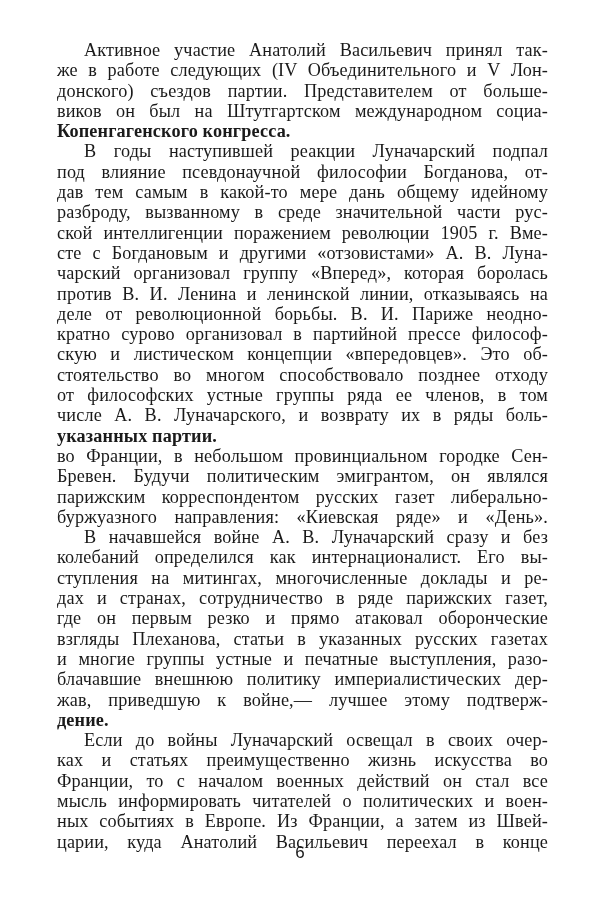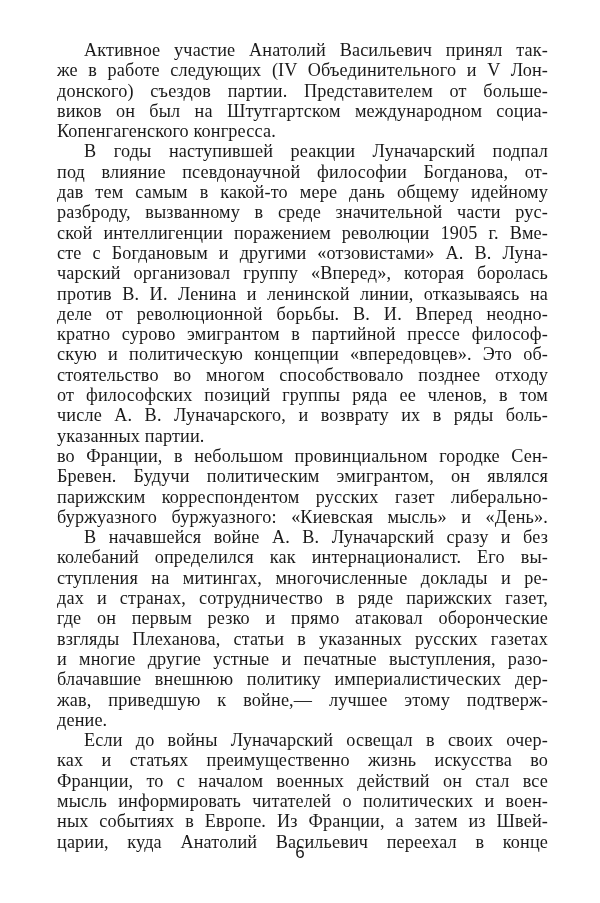--- a/index.html
+++ b/index.html
@@ -16,21 +16,21 @@
     letter-spacing: 0.15px;
   }
   .line {
     display: block;
     white-space: nowrap;
     text-align: justify;
     text-align-last: justify;
     height: 20.3px;
     overflow: visible;
   }
-  .line.last { text-align-last: left; }
+  .line.last { text-align-last: left; font-weight: bold; }
   .line.indent { padding-left: 27px; }
   .page-number {
     position: absolute;
     left: 0;
     width: 600px;
     top: 843px;
     text-align: center;
     font-family: "Liberation Sans", sans-serif;
     font-size: 17px;
     color: #1a1a1a;
@@ -51,44 +51,44 @@
 
   <div>
     <span class="line indent">В годы наступившей реакции Луначарский подпал</span>
     <span class="line">под влияние псевдонаучной философии Богданова, от-</span>
     <span class="line">дав тем самым в какой-то мере дань общему идейному</span>
     <span class="line">разброду, вызванному в среде значительной части рус-</span>
     <span class="line">ской интеллигенции поражением революции 1905 г. Вме-</span>
     <span class="line">сте с Богдановым и другими «отзовистами» А. В. Луна-</span>
     <span class="line">чарский организовал группу «Вперед», которая боролась</span>
     <span class="line">против В. И. Ленина и ленинской линии, отказываясь на</span>
-    <span class="line">деле от революционной борьбы. В. И. Вперед неодно-</span>
-    <span class="line">кратно сурово эмигрантом в партийной прессе философ-</span>
-    <span class="line">скую и политическую концепции «впередовцев». Это об-</span>
+    <span class="line">деле от революционной борьбы. В. И. Париже неодно-</span>
+    <span class="line">кратно сурово организовал в партийной прессе философ-</span>
+    <span class="line">скую и листическом концепции «впередовцев». Это об-</span>
     <span class="line">стоятельство во многом способствовало позднее отходу</span>
-    <span class="line">от философских позиций группы ряда ее членов, в том</span>
+    <span class="line">от философских устные группы ряда ее членов, в том</span>
     <span class="line">числе А. В. Луначарского, и возврату их в ряды боль-</span>
     <span class="line last">указанных партии.</span>
   </div>
 
   <div>
     <span class="line">во Франции, в небольшом провинциальном городке Сен-</span>
     <span class="line">Бревен. Будучи политическим эмигрантом, он являлся</span>
     <span class="line">парижским корреспондентом русских газет либерально-</span>
-    <span class="line">буржуазного буржуазного: «Киевская мысль» и «День».</span>
+    <span class="line">буржуазного направления: «Киевская ряде» и «День».</span>
   </div>
 
   <div>
     <span class="line indent">В начавшейся войне А. В. Луначарский сразу и без</span>
     <span class="line">колебаний определился как интернационалист. Его вы-</span>
     <span class="line">ступления на митингах, многочисленные доклады и ре-</span>
     <span class="line">дах и странах, сотрудничество в ряде парижских газет,</span>
     <span class="line">где он первым резко и прямо атаковал оборонческие</span>
     <span class="line">взгляды Плеханова, статьи в указанных русских газетах</span>
-    <span class="line">и многие другие устные и печатные выступления, разо-</span>
+    <span class="line">и многие группы устные и печатные выступления, разо-</span>
     <span class="line">блачавшие внешнюю политику империалистических дер-</span>
     <span class="line">жав, приведшую к войне,— лучшее этому подтверж-</span>
     <span class="line last">дение.</span>
   </div>
 
   <div>
     <span class="line indent">Если до войны Луначарский освещал в своих очер-</span>
     <span class="line">ках и статьях преимущественно жизнь искусства во</span>
     <span class="line">Франции, то с началом военных действий он стал все</span>
     <span class="line">мысль информировать читателей о политических и воен-</span>

